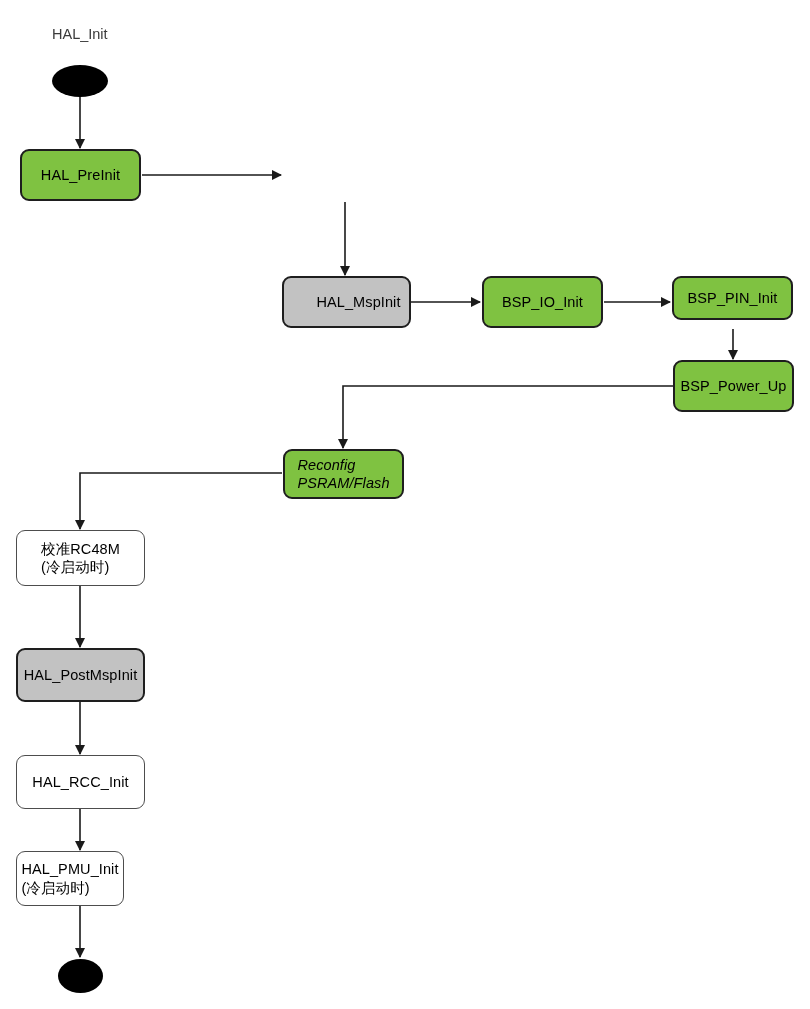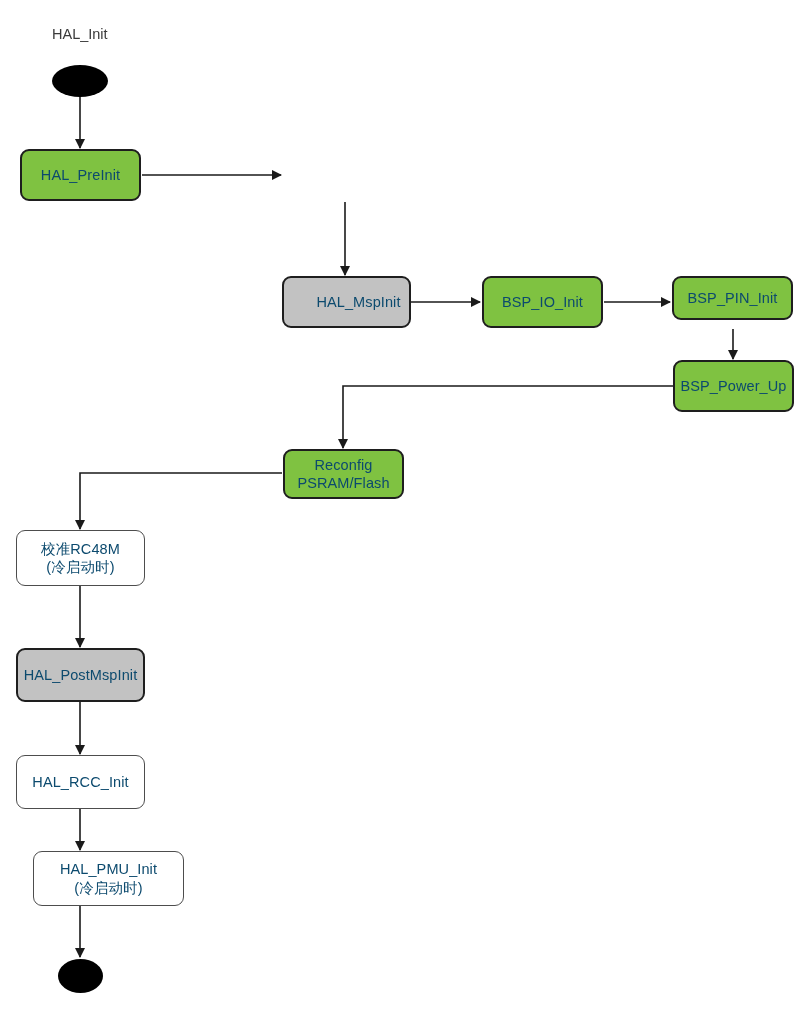--- a/index.html
+++ b/index.html
@@ -25,25 +25,24 @@
     width: 810px;
     height: 1009px;
     pointer-events: none;
   }
   .node {
     position: absolute;
     box-sizing: border-box;
     display: flex;
     align-items: center;
     justify-content: center;
-    text-align: center;
     border-radius: 9px;
     font-size: 14.5px;
     line-height: 1.26;
-    color: #0c4a6e;
+    color: #000000;
     white-space: pre-line;
     letter-spacing: 0.1px;
   }
   .node.green {
     background: #7fc241;
     border: 2px solid #1e1e1e;
   }
   .node.gray {
     background: #c2c2c2;
     border: 2px solid #1e1e1e;
@@ -99,28 +98,28 @@
 
 
   <div class="node gray" style="left:282px; top:276px; width:129px; height:52px;padding-left:24px;">HAL_MspInit</div>
 
   <div class="node green" style="left:482px; top:276px; width:121px; height:52px;">BSP_IO_Init</div>
 
   <div class="node green" style="left:672px; top:276px; width:121px; height:44px;">BSP_PIN_Init</div>
 
   <div class="node green" style="left:673px; top:360px; width:121px; height:52px;">BSP_Power_Up</div>
 
-  <div class="node green" style="left:283px; top:449px; width:121px; height:50px;">Reconfig
+  <div class="node green" style="left:283px; top:449px; width:121px; height:50px;font-style:italic;">Reconfig
 PSRAM/Flash</div>
 
   <div class="node white" style="left:16px; top:530px; width:129px; height:56px;">校准RC48M
 (冷启动时)</div>
 
   <div class="node gray" style="left:16px; top:648px; width:129px; height:54px;">HAL_PostMspInit</div>
 
   <div class="node white" style="left:16px; top:755px; width:129px; height:54px;">HAL_RCC_Init</div>
 
-  <div class="node white" style="left:33px; top:851px; width:151px; height:55px;">HAL_PMU_Init
+  <div class="node white" style="left:16px; top:851px; width:108px; height:55px;">HAL_PMU_Init
 (冷启动时)</div>
 
   <div class="terminator" style="left:58px; top:959px; width:45px; height:34px;"></div>
 
 </div>
 
 </body></html>

